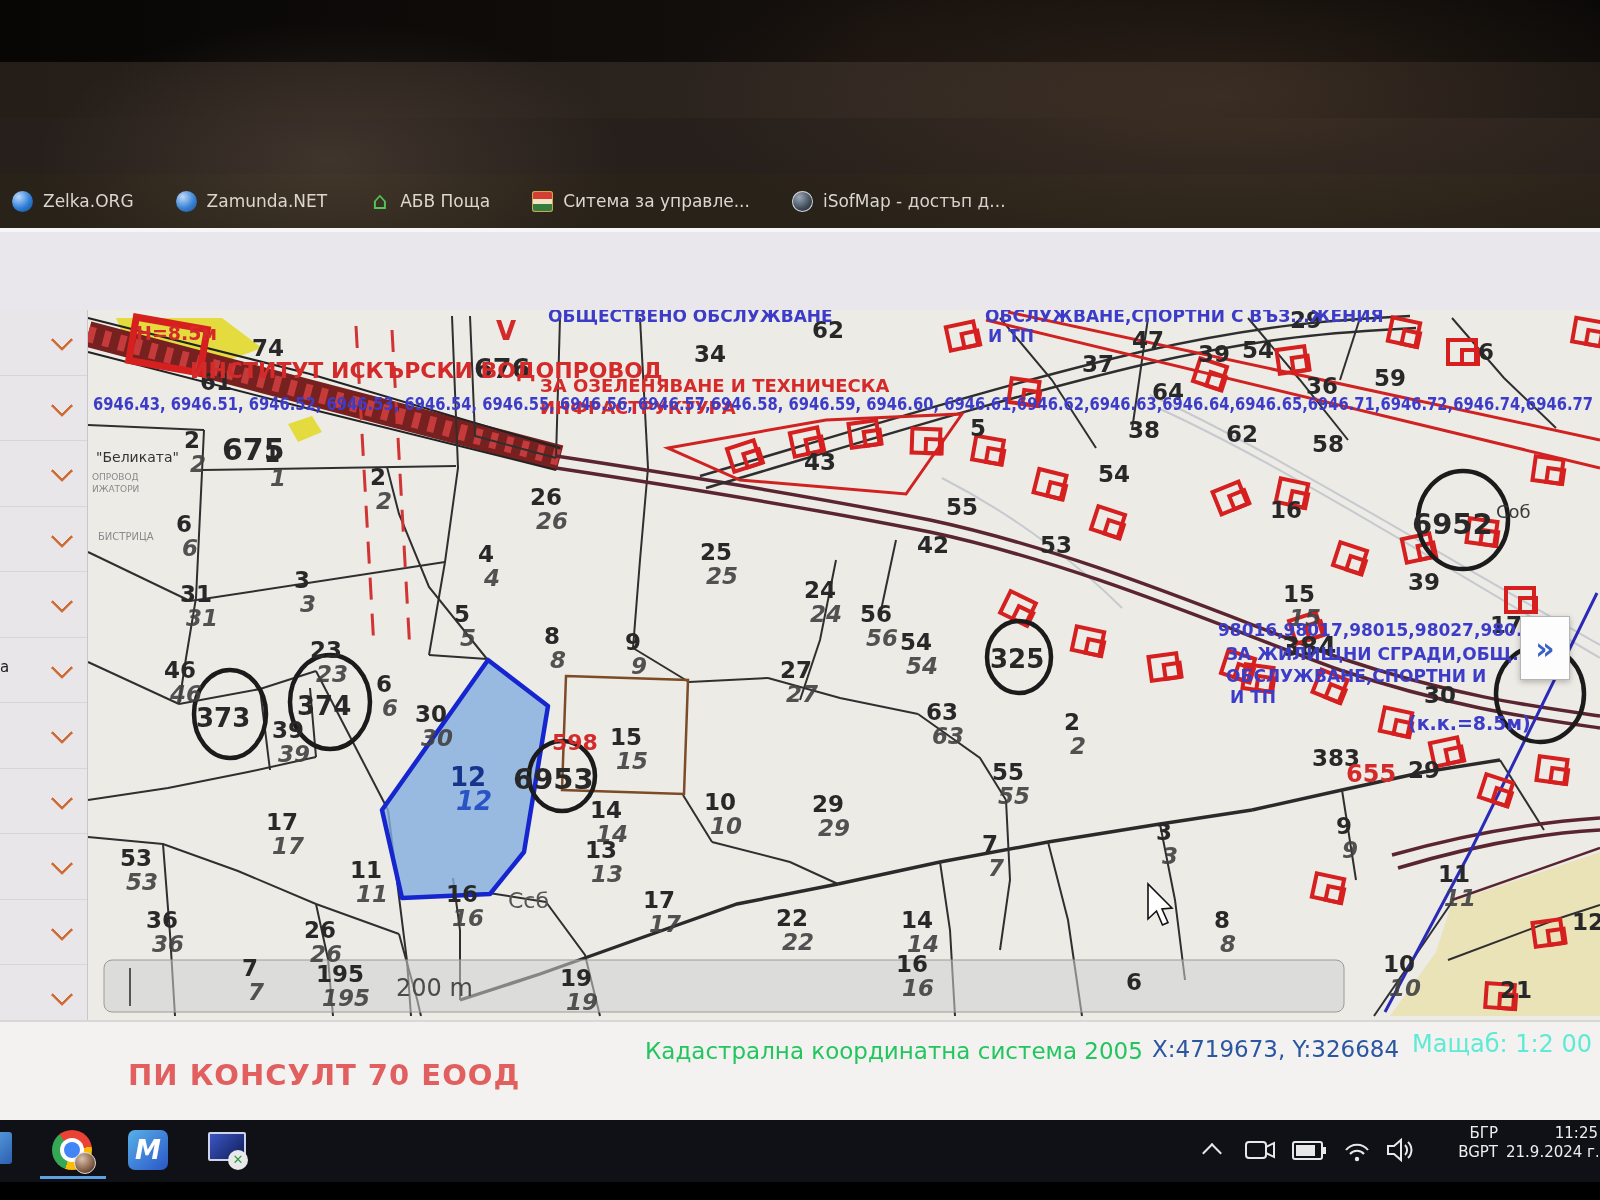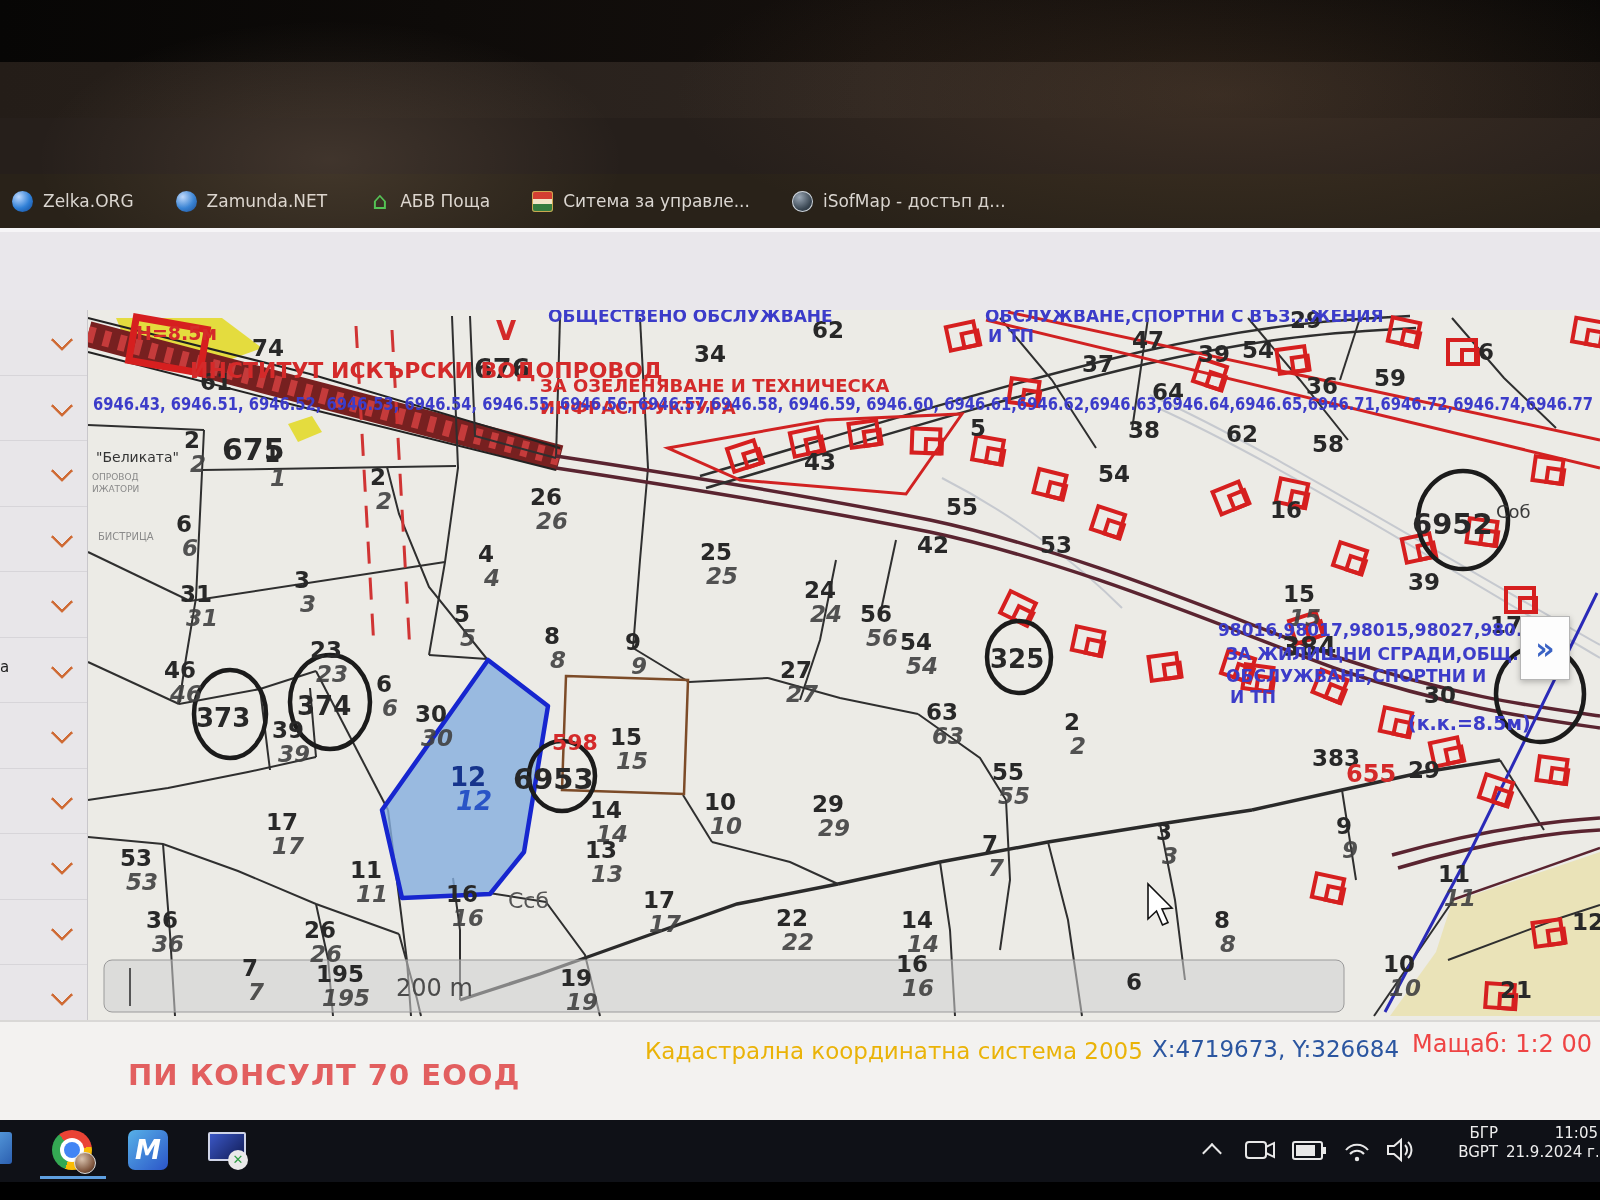--- a/index.html
+++ b/index.html
@@ -72,23 +72,23 @@
   .rtxt{fill:#d42a2a;font-weight:700;font-family:"DejaVu Sans",sans-serif;}
   .btxt{fill:#3c3cc9;font-weight:700;font-family:"DejaVu Sans",sans-serif;}
   .gtxt{font-family:"DejaVu Sans",sans-serif;}
 
   #expand-btn{left:1520px;top:616px;width:48px;height:62px;background:#fdfdfd;border:1px solid #b6b6b6;
               box-shadow:0 2px 6px rgba(0,0,0,.25);display:flex;align-items:center;justify-content:center;
               color:#3a62c4;font-size:30px;font-weight:bold;}
 
   
   #statusbar{left:0;top:1020px;width:1600px;height:100px;background:#f3f2f0;border-top:2px solid #d9d8d6;box-sizing:border-box;}
-  #crs{left:645px;top:1038px;font-size:23px;color:#eab308;}
+  #crs{left:645px;top:1038px;font-size:23px;color:#22c55e;}
   #coords{left:1152px;top:1036px;font-size:23px;color:#2b56a0;}
-  #mapscale{left:1412px;top:1030px;font-size:24px;color:#ef4444;}
+  #mapscale{left:1412px;top:1030px;font-size:24px;color:#5eead4;}
   #watermark{left:128px;top:1058px;font-size:29px;font-weight:bold;color:#e25f5f;letter-spacing:1px;}
 
   
   #taskbar{left:0;top:1120px;width:1600px;height:62px;background:#0f1117;}
   #tb-partial{left:-10px;top:1132px;width:22px;height:32px;background:linear-gradient(135deg,#5aa0e0,#2b5fb0);border-radius:3px;}
   #chrome-ball{left:52px;top:1130px;width:40px;height:40px;border-radius:50%;
      background:conic-gradient(from -40deg,#ea4335 0 120deg,#fbbc05 120deg 240deg,#34a853 240deg 360deg);}
   #chrome-ball::before{content:"";position:absolute;left:8px;top:8px;width:24px;height:24px;border-radius:50%;background:#fff;}
   #chrome-ball::after{content:"";position:absolute;left:12px;top:12px;width:16px;height:16px;border-radius:50%;background:#4285f4;}
   #chrome-avatar{left:74px;top:1152px;width:20px;height:20px;border-radius:50%;background:radial-gradient(circle at 35% 30%,#d8c2ae,#7d543c 65%,#2c211a);border:1px solid #ddd;}
@@ -712,18 +712,18 @@
   </svg>
   <svg class="abs tray" style="left:1386px;top:1136px" width="32" height="28">
     <polygon points="2,10 8,10 15,4 15,24 8,18 2,18" fill="none" stroke="#e8e8e8" stroke-width="2"></polygon>
     <path d="M19 9 A7 7 0 0 1 19 19 M22 6 A11 11 0 0 1 22 22" fill="none" stroke="#e8e8e8" stroke-width="2"></path>
   </svg>
   <div class="abs" id="tray-lang">
     <div>БГР</div>
     <div>BGPT</div>
   </div>
   <div class="abs" id="tray-clock">
-    <div>11:05</div>
+    <div>11:25</div>
     <div>21.9.2024 г.</div>
   </div>
 
   <div class="abs" id="bezel-bottom"></div>
 </div>
 
 </body></html>

